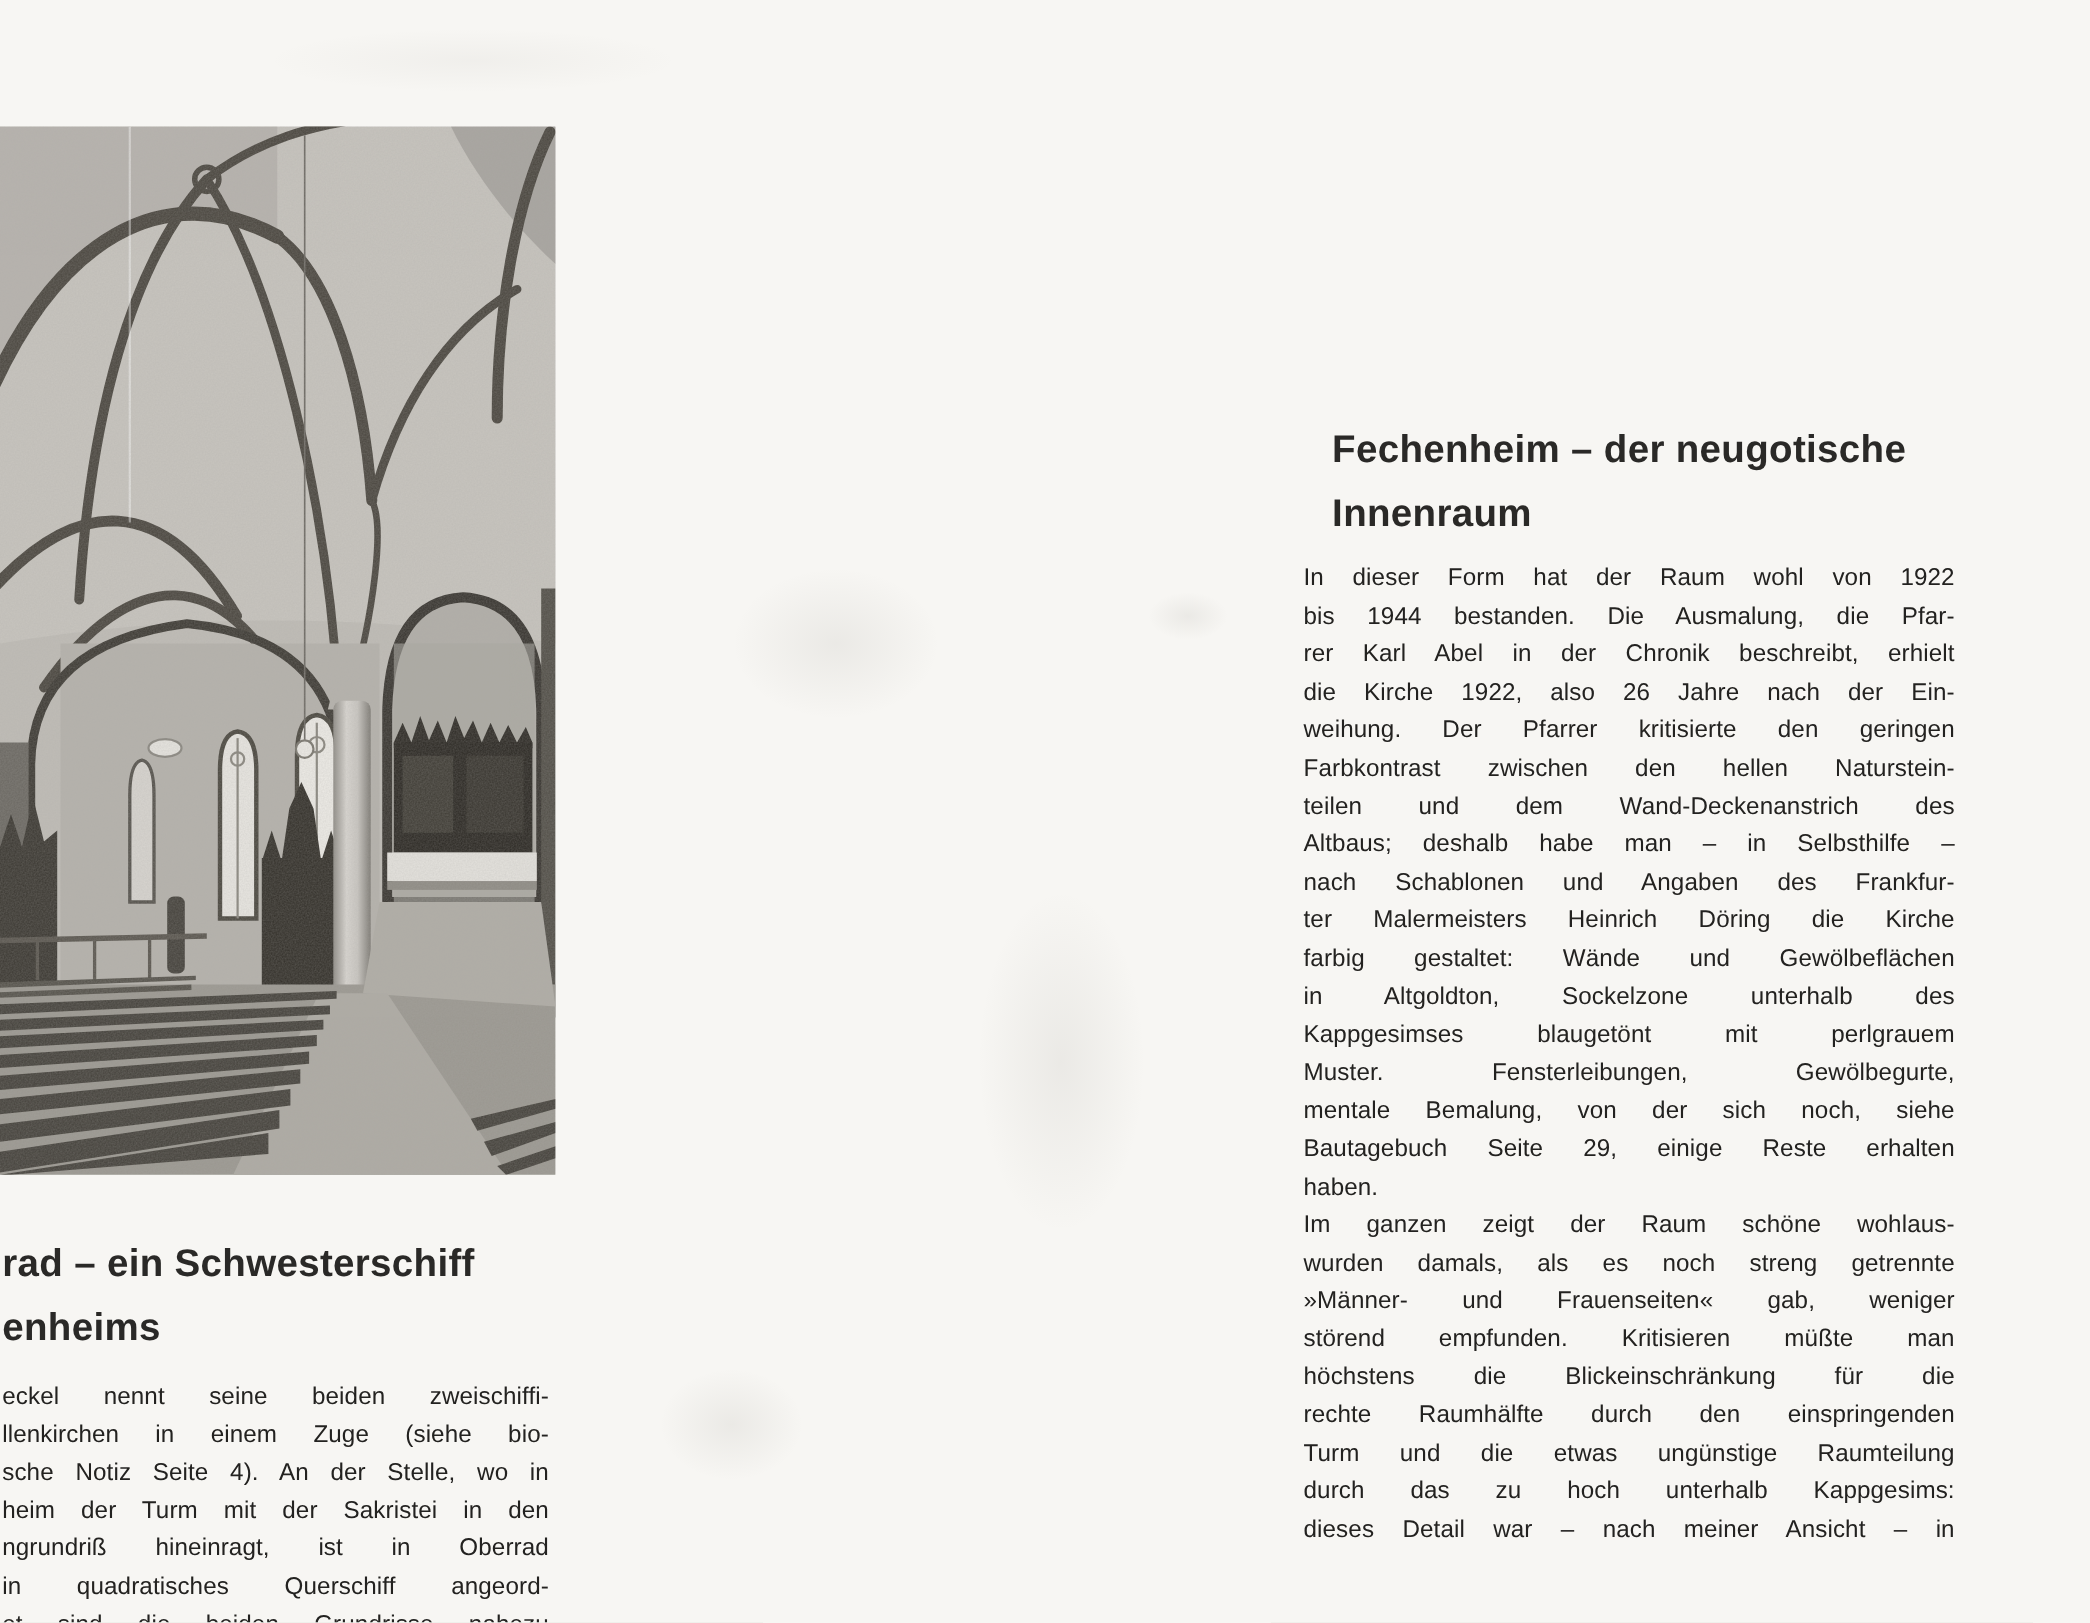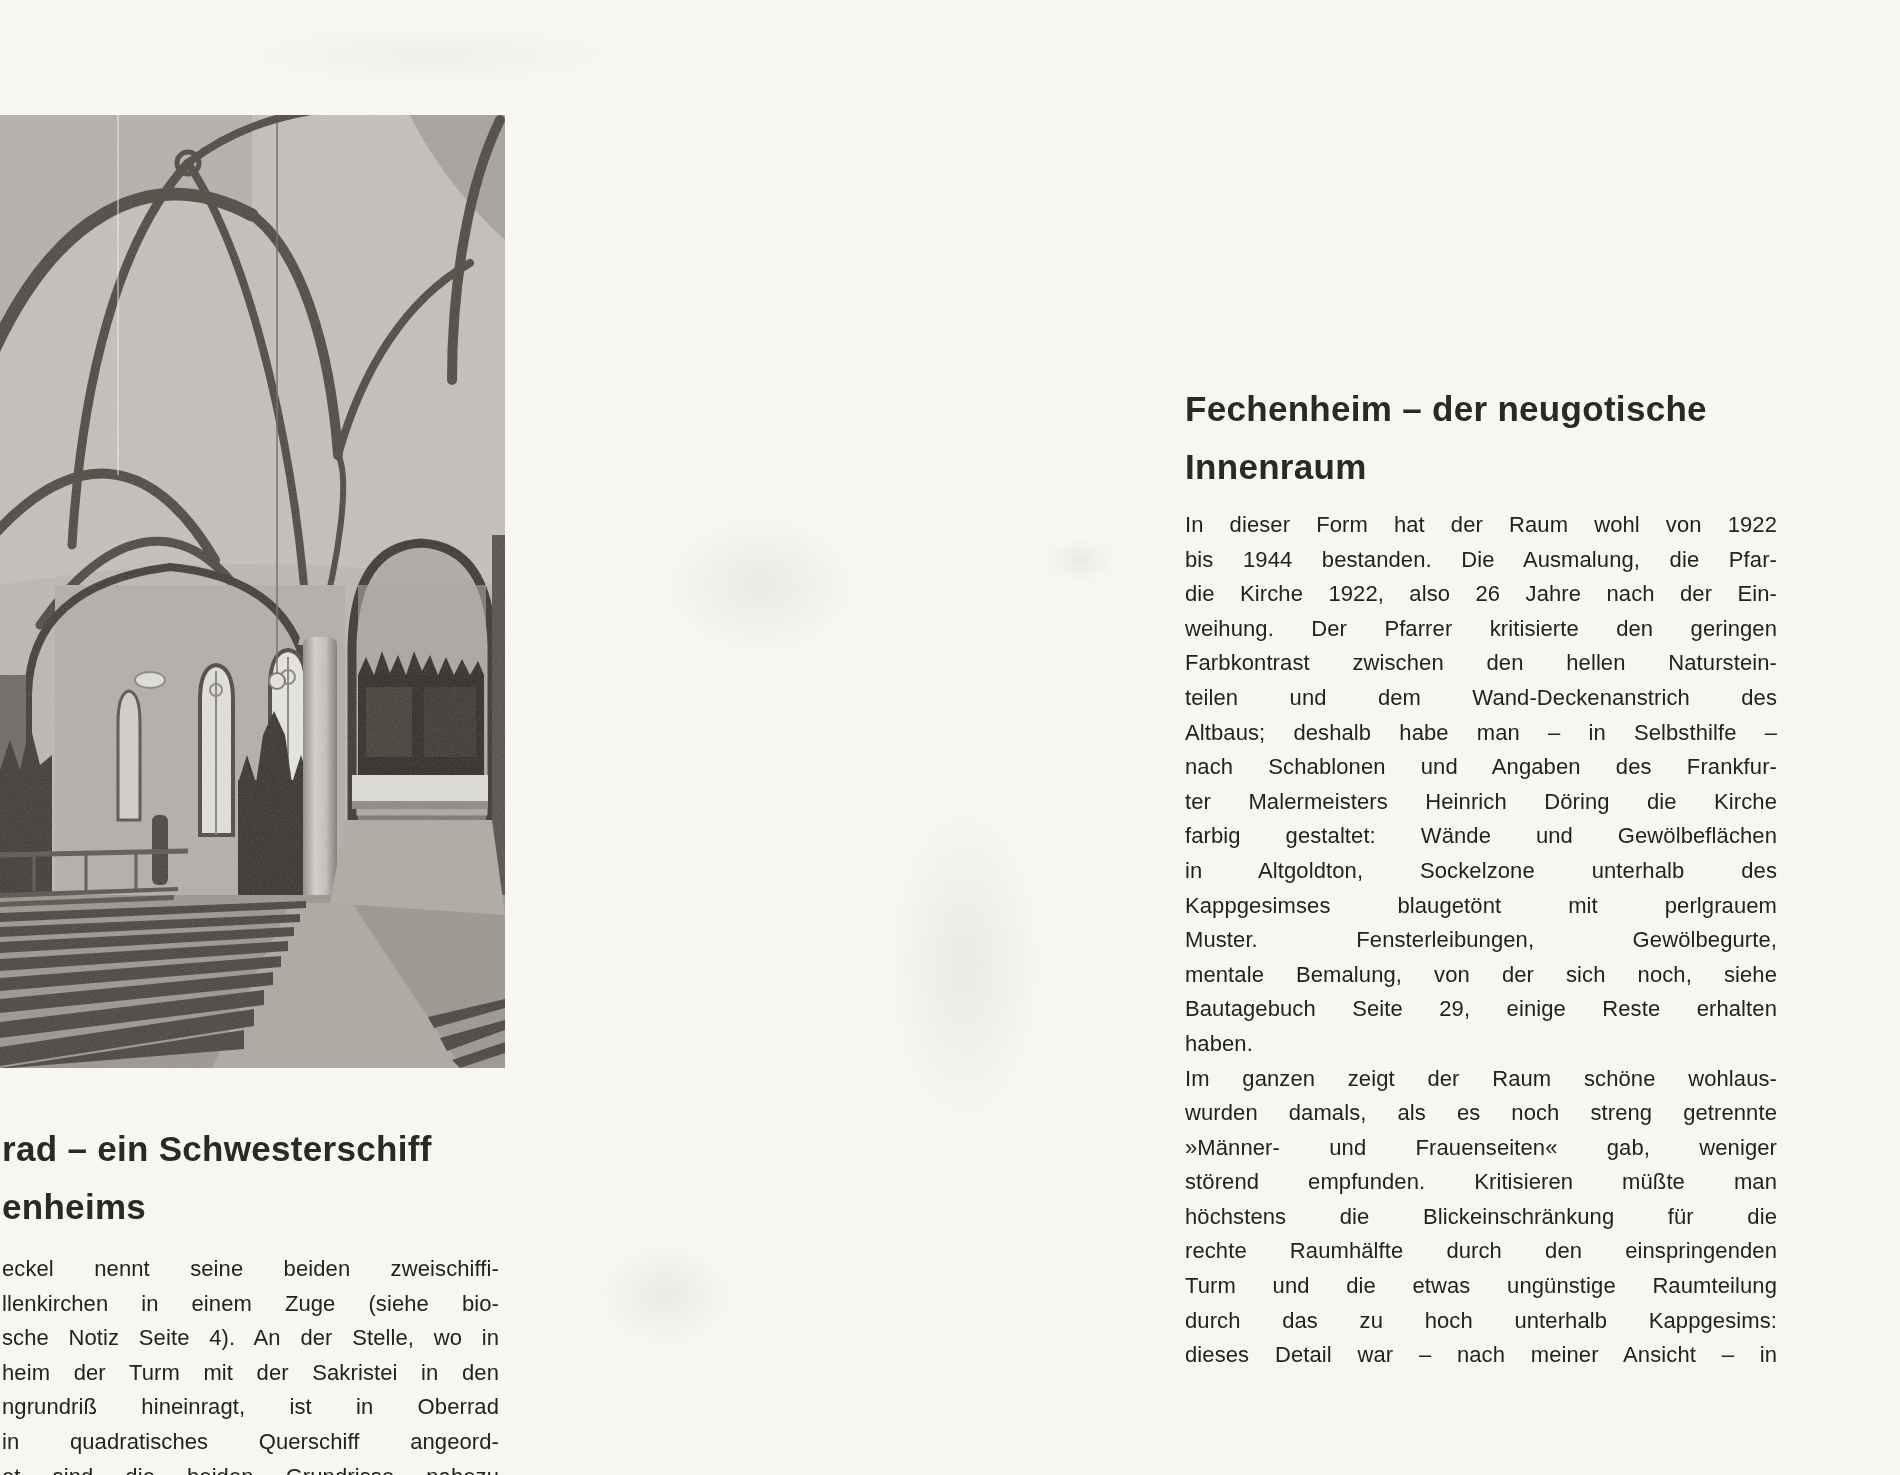--- a/index.html
+++ b/index.html
@@ -2,21 +2,21 @@
 <html><head>
 <meta charset="utf-8">
 <style>
   html,body{margin:0;padding:0;background:#eceae6;}
   .page{position:relative;width:1900px;height:1475px;background:#f7f6f3;overflow:hidden;
         font-family:"Liberation Sans",sans-serif;color:#232220;}
   .photo{position:absolute;left:0;top:115px;width:505px;height:953px;}
   .photo svg{display:block;width:100%;height:100%;}
   .heading{position:absolute;margin:0;font-size:35px;line-height:58px;font-weight:700;letter-spacing:.3px;color:#2a2927;}
   .heading.lh{left:2px;top:1120px;width:520px;}
-  .heading.rh{left:1185px;top:380px;width:640px;}
+  .heading.rh{left:1211px;top:380px;width:640px;}
   .hl{display:block;}
   .body{position:absolute;}
   .body.lb{left:2px;top:1252px;width:497px;}
   .body.rb{left:1185px;top:508px;width:592px;}
   .line{font-size:22px;line-height:34.6px;height:34.6px;text-align:justify;text-align-last:justify;
         word-spacing:.6px;letter-spacing:.1px;}
   .line.short{text-align:center;text-align-last:left;}
   .smudge{position:absolute;border-radius:50%;pointer-events:none;
           background:radial-gradient(closest-side, rgba(110,105,95,0.09), rgba(110,105,95,0) 72%);}
   .smudge.s1{left:630px;top:490px;width:260px;height:190px;}
@@ -169,20 +169,21 @@
   </section>
 
   <section>
     <h2 class="heading rh">
       <span class="hl">Fechenheim – der neugotische</span>
       <span class="hl">Innenraum</span>
     </h2>
     <div class="body rb">
         <div class="line">In dieser Form hat der Raum wohl von 1922</div>
         <div class="line">bis 1944 bestanden. Die Ausmalung, die Pfar-</div>
+        <div class="line">rer Karl Abel in der Chronik beschreibt, erhielt</div>
         <div class="line">die Kirche 1922, also 26 Jahre nach der Ein-</div>
         <div class="line">weihung. Der Pfarrer kritisierte den geringen</div>
         <div class="line">Farbkontrast zwischen den hellen Naturstein-</div>
         <div class="line">teilen und dem Wand-Deckenanstrich des</div>
         <div class="line">Altbaus; deshalb habe man – in Selbsthilfe –</div>
         <div class="line">nach Schablonen und Angaben des Frankfur-</div>
         <div class="line">ter Malermeisters Heinrich Döring die Kirche</div>
         <div class="line">farbig gestaltet: Wände und Gewölbeflächen</div>
         <div class="line">in Altgoldton, Sockelzone unterhalb des</div>
         <div class="line">Kappgesimses blaugetönt mit perlgrauem</div>

